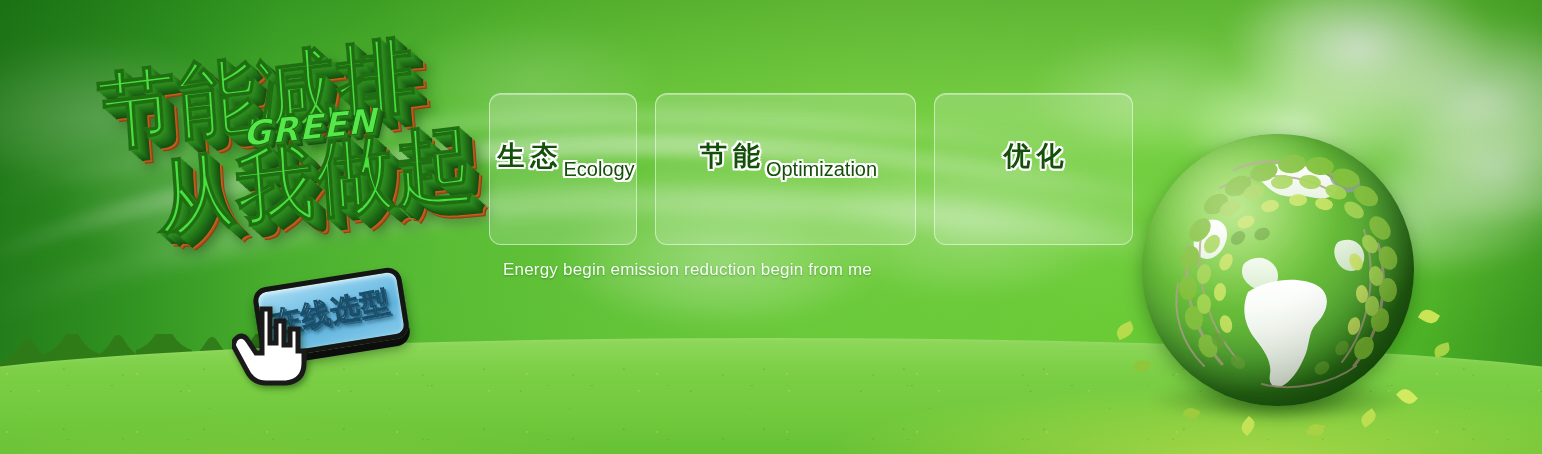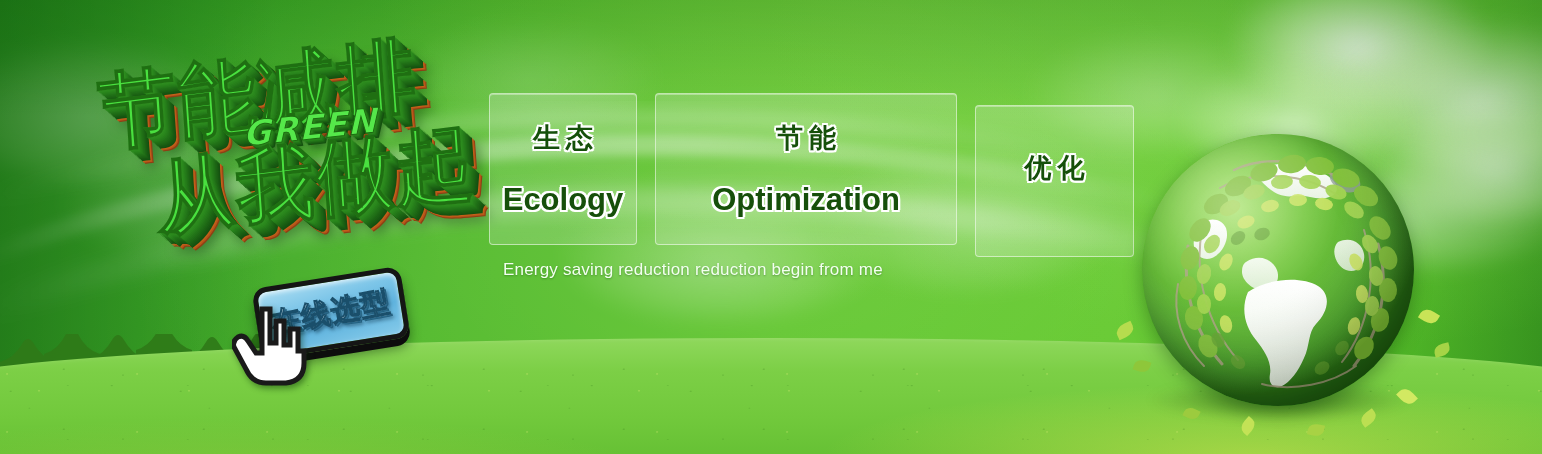--- a/index.html
+++ b/index.html
@@ -161,43 +161,43 @@
     filter:drop-shadow(2px 3px 3px rgba(0,40,0,.45));
   }
 
   
   .cards{
     position:absolute;left:489px;top:93px;
     display:flex;gap:18px;
   }
   .card{
     width:148px;height:152px;
-    border-radius:4px;
+    border-radius:12px;
     border:1px solid rgba(255,255,255,0.50);
     background:linear-gradient(180deg, rgba(255,255,255,0.20) 0%, rgba(255,255,255,0.10) 45%, rgba(255,255,255,0.17) 100%);
     box-shadow:inset 0 1px 0 rgba(255,255,255,.35);
-    display:flex;flex-direction:column;align-items:center;justify-content:center;
+    display:flex;flex-direction:row;align-items:center;justify-content:center;
     box-sizing:border-box;
   }
-  .card.wide{width:302px;}
-  .card.wide2{width:159px;margin-top:12px;}
+  .card.wide{width:261px;}
+  .card.wide2{width:199px;}
   .card-cn{
     font-family:"DejaVu Sans","Liberation Sans",sans-serif;
     font-size:27px;font-weight:bold;letter-spacing:6px;
     color:#15500a;
     text-shadow:
       -1.6px -1.6px 0 #fff, 1.6px -1.6px 0 #fff,
       -1.6px  1.6px 0 #fff, 1.6px  1.6px 0 #fff,
        0 -2px 0 #fff, 0 2px 0 #fff, -2px 0 0 #fff, 2px 0 0 #fff;
     margin-bottom:26px;
     text-indent:6px;
   }
   .card-en{
     font-family:"Liberation Sans","DejaVu Sans",sans-serif;
-    font-size:31px;font-weight:bold;letter-spacing:0px;
+    font-size:20px;font-weight:normal;letter-spacing:0px;
     color:#164f0a;
     white-space:nowrap;
     text-shadow:
       -1.8px -1.8px 0 #fff, 1.8px -1.8px 0 #fff,
       -1.8px  1.8px 0 #fff, 1.8px  1.8px 0 #fff,
        0 -2.4px 0 #fff, 0 2.4px 0 #fff, -2.4px 0 0 #fff, 2.4px 0 0 #fff;
   }
 
   
   .tagline{
@@ -334,21 +334,21 @@
     </div>
     <div class="card wide">
       <span class="card-cn">节能</span>
       <span class="card-en">Optimization</span>
     </div>
     <div class="card wide2">
       <span class="card-cn">优化</span>
     </div>
   </div>
 
-  <div class="tagline">Energy saving reduction reduction begin from me</div>
+  <div class="tagline">Energy begin emission reduction begin from me</div>
 
   <div class="globe-wrap">
     <div class="globe-shadow"></div>
     <div class="globe">
       <svg width="272" height="272" viewBox="0 0 272 272" xmlns="http://www.w3.org/2000/svg">
         <defs>
           <clipPath id="gclip">
               <circle cx="136" cy="136" r="136"></circle>
             </clipPath>
           <radialGradient id="gsheen" cx="34%" cy="26%" r="70%">

